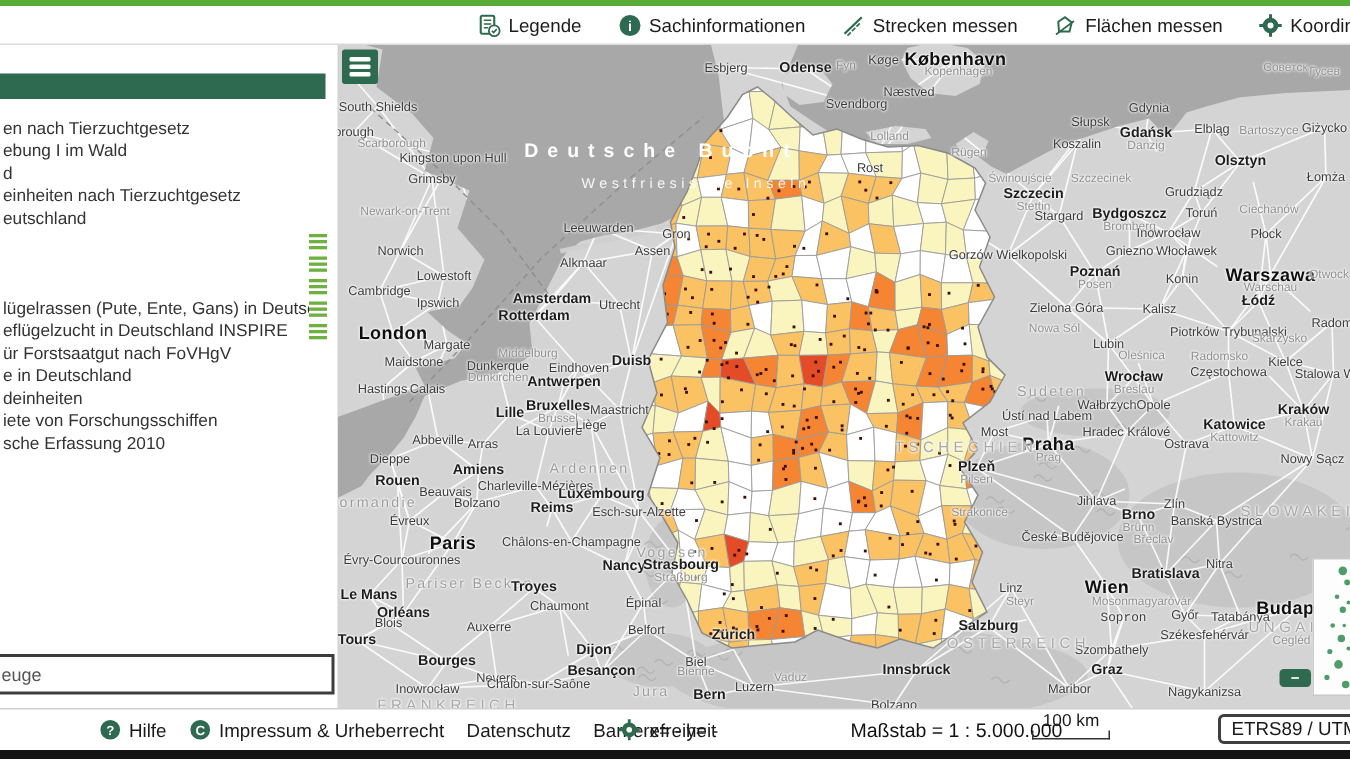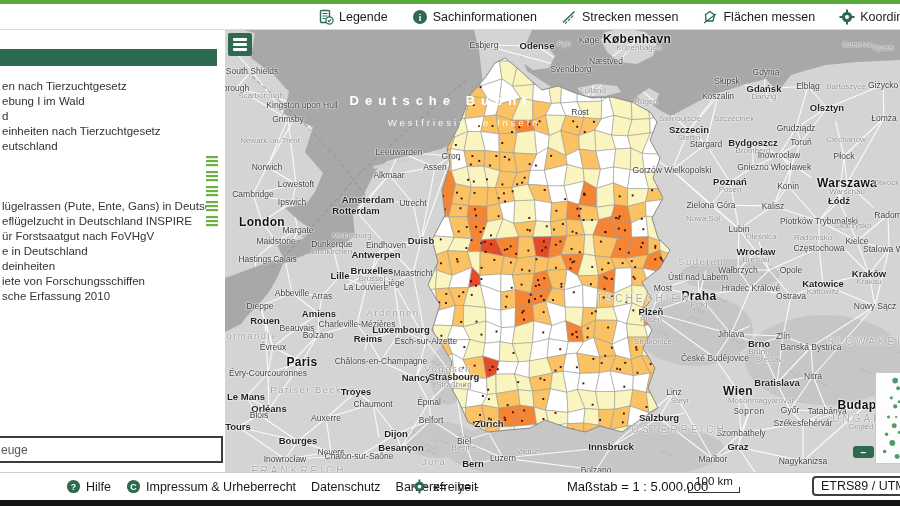--- a/index.html
+++ b/index.html
@@ -1364,21 +1364,21 @@
           <div class="mlabel ln" style="left: 632px; top: 211px;">Kielce</div>
           <div class="mlabel ln" style="left: 514px; top: 199px;">Lubin</div>
           <div class="mlabel ls" style="left: 536px; top: 207px;">Oleśnica</div>
           <div class="mlabel ls" style="left: 588px; top: 208px;">Radomsko</div>
           <div class="mlabel ln" style="left: 594px; top: 218px;">Częstochowa</div>
           <div class="mlabel ln" style="left: 664px; top: 219px;">Stalowa Wola</div>
           <div class="mlabel lb" style="left: 531px; top: 222px;">Wrocław</div>
           <div class="mlabel ls" style="left: 531px; top: 230px;">Breslau</div>
           <div class="mlabel lg" style="left: 476px; top: 232px;">Sudeten</div>
           <div class="mlabel ln" style="left: 513px; top: 240px;">Wałbrzych</div>
-          <div class="mlabel ln" style="left: 544px; top: 240px; padding-left: 44px;">Opole</div>
+          <div class="mlabel ln" style="left: 544px; top: 240px;">Opole</div>
           <div class="mlabel lb" style="left: 644px; top: 244px;">Kraków</div>
           <div class="mlabel ls" style="left: 644px; top: 252px;">Krakau</div>
           <div class="mlabel lb" style="left: 598px; top: 254px;">Katowice</div>
           <div class="mlabel ls" style="left: 598px; top: 262px;">Kattowitz</div>
           <div class="mlabel ln" style="left: 566px; top: 266px;">Ostrava</div>
           <div class="mlabel ln" style="left: 526px; top: 258px;">Hradec Králové</div>
           <div class="mlabel ln" style="left: 650px; top: 276px;">Nowy Sącz</div>
           <div class="mlabel ln" style="left: 473px; top: 247px;">Ústí nad Labem</div>
           <div class="mlabel ln" style="left: 438px; top: 258px;">Most</div>
           <div class="mlabel lB" style="left: 474px; top: 266px;">Praha</div>

